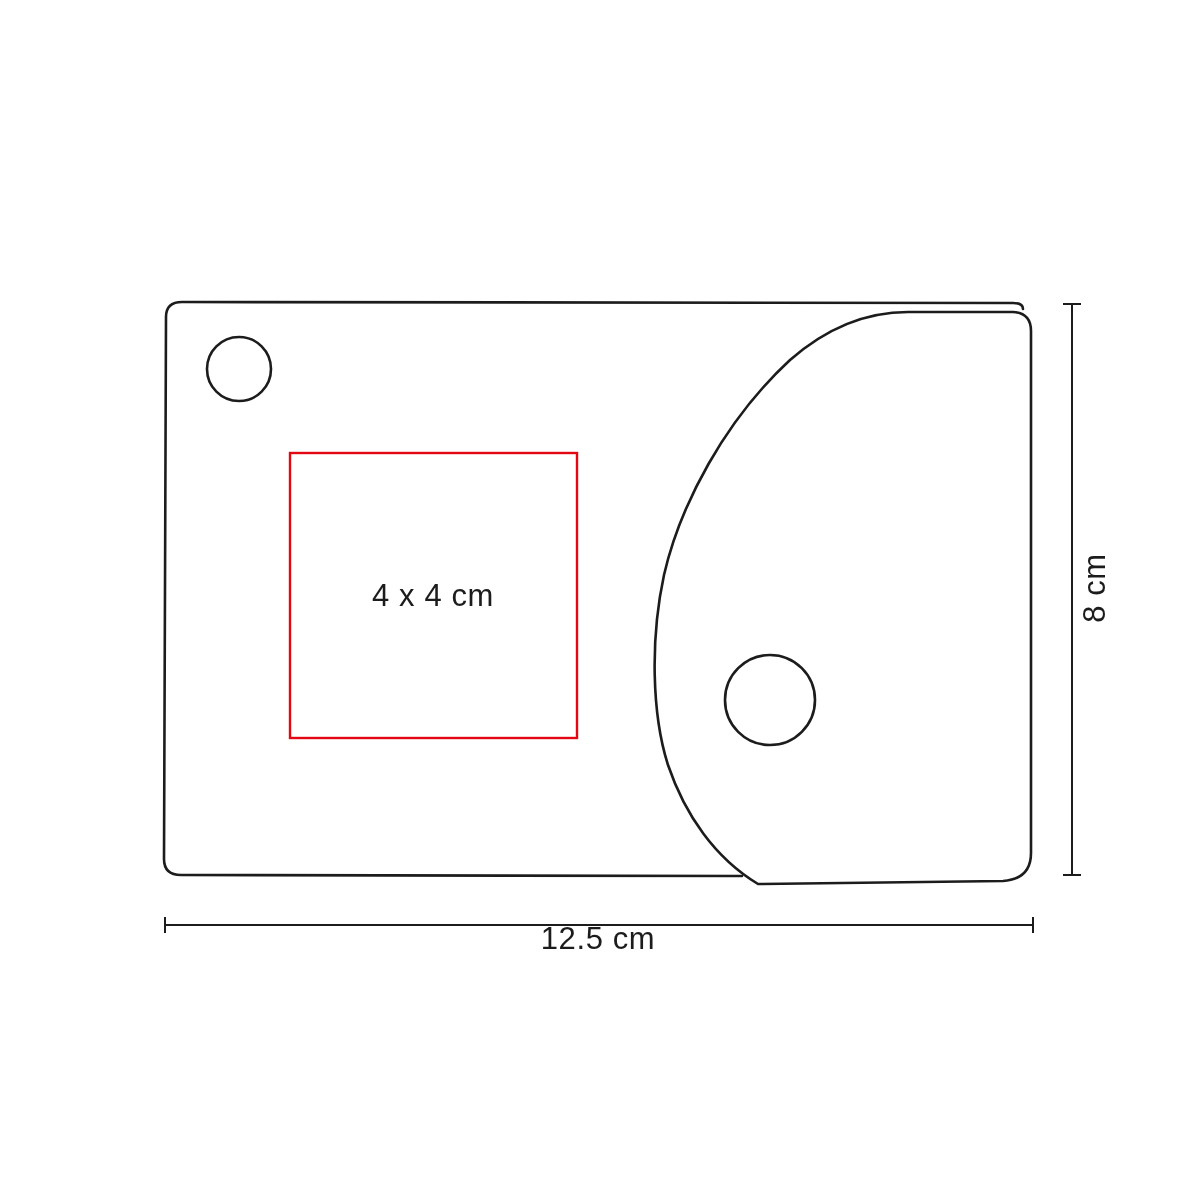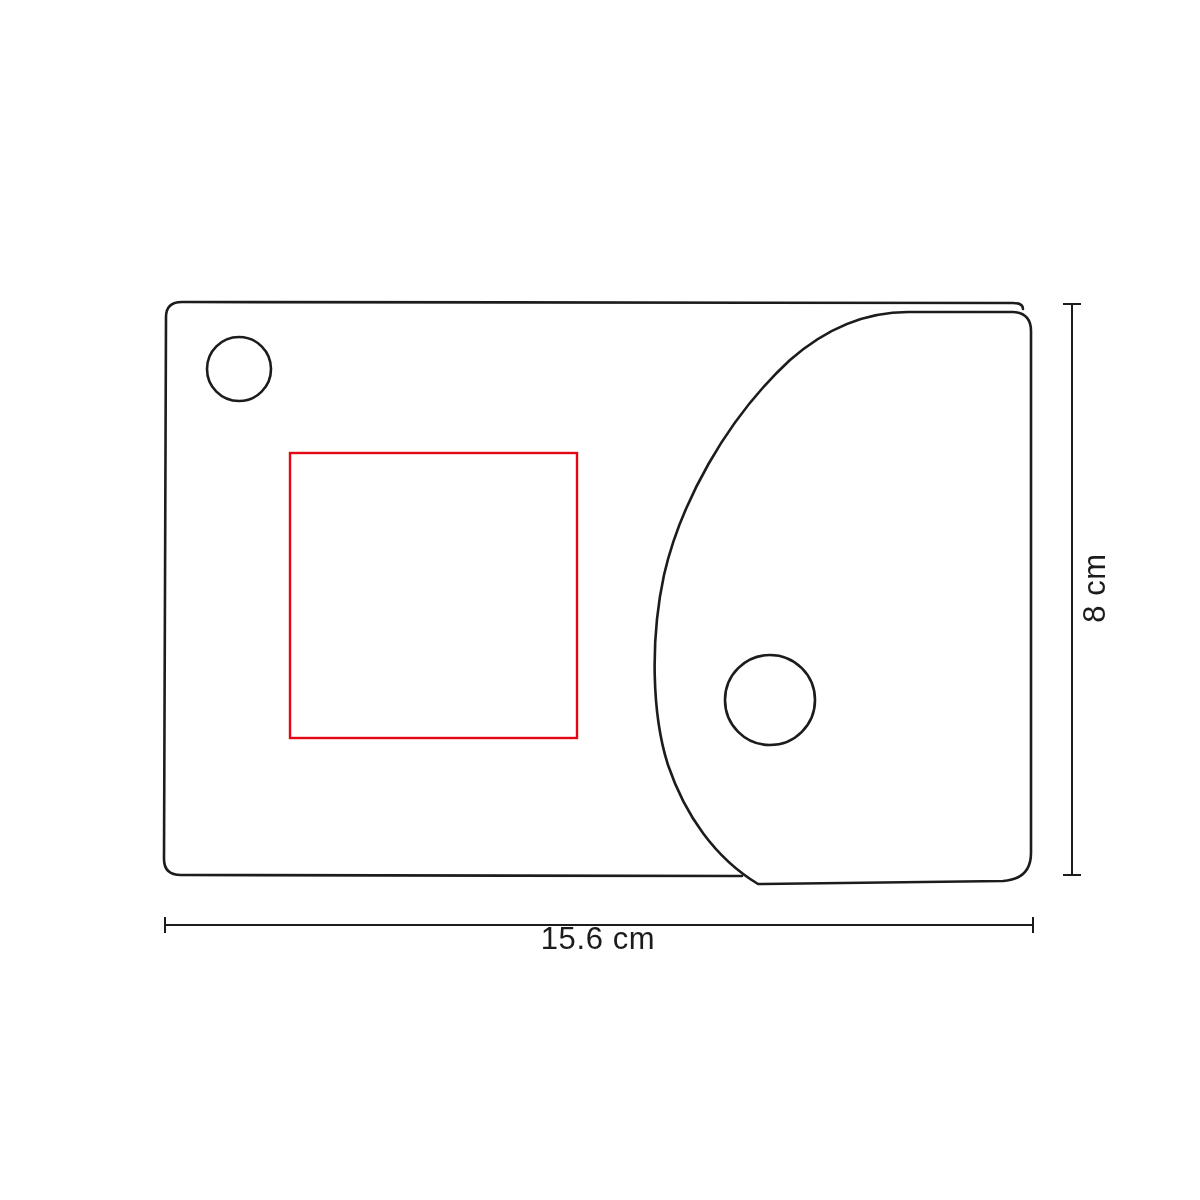--- a/index.html
+++ b/index.html
@@ -91,18 +91,19 @@
       <path class="dim" d="M 1033 917 L 1033 933"></path>
     </g>
 
     <g>
       <path class="dim" d="M 1072 304 L 1072 875"></path>
       <path class="dim" d="M 1063 304 L 1081 304"></path>
       <path class="dim" d="M 1063 875 L 1081 875"></path>
     </g>
   </svg>
 
+  <div class="label label-print-area">4 x 4 cm</div>
 
-  <div class="label label-width">15.6 cm</div>
+  <div class="label label-width">12.5 cm</div>
 
   <div class="label label-height">8 cm</div>
 
 </div>
 
 </body></html>

